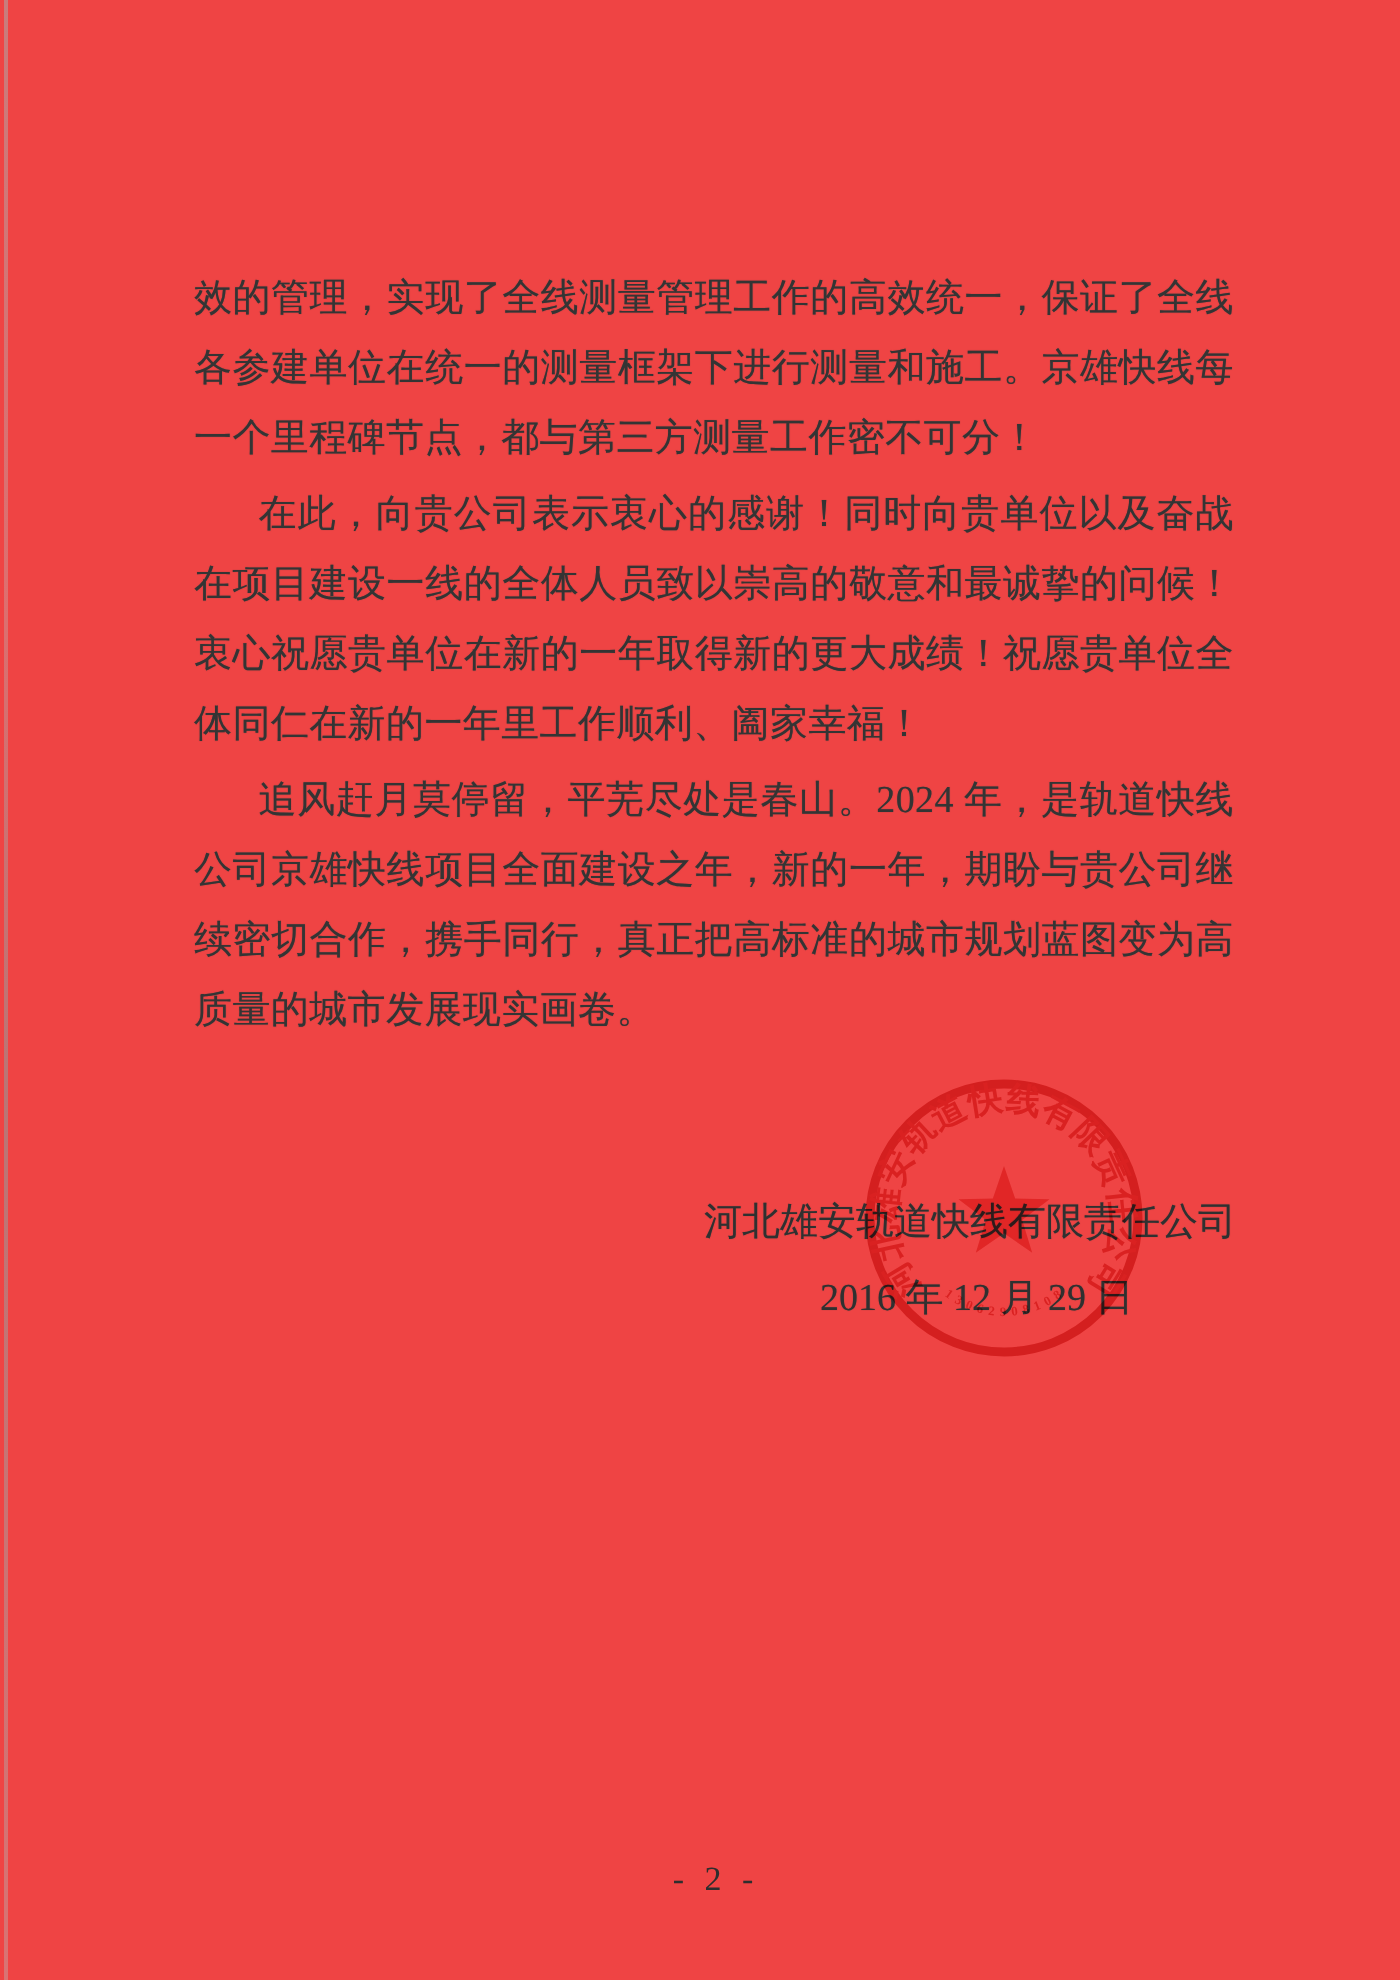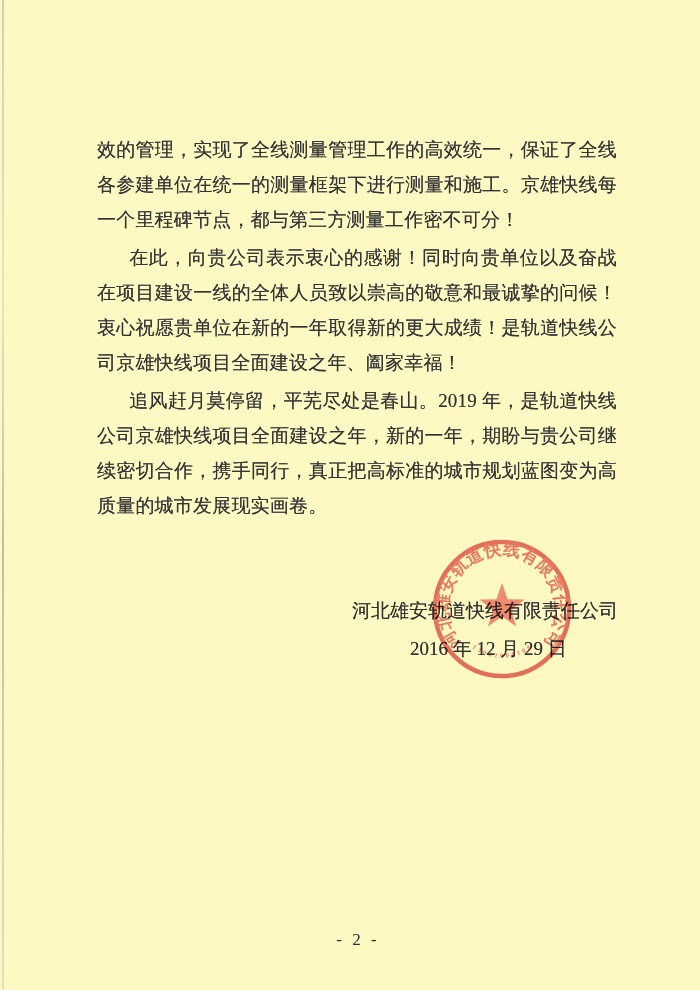--- a/index.html
+++ b/index.html
@@ -5,21 +5,21 @@
   html, body { margin: 0; padding: 0; }
   body {
     width: 700px; height: 990px;
     background: #ffffff;
     position: relative;
     overflow: hidden;
     font-family: "Liberation Serif", "DejaVu Serif", serif;
   }
   .page {
     position: absolute; inset: 0;
-    background: #fef9c3;
+    background: #ef4444;
   }
   
   .scan-line {
     position: absolute;
     left: 2px; top: 0; bottom: 0;
     width: 2px;
     background: linear-gradient(180deg,
       rgba(170,170,170,.55) 0%, rgba(190,190,190,.35) 30%,
       rgba(150,150,150,.6) 55%, rgba(185,185,185,.4) 100%);
   }
@@ -75,22 +75,22 @@
 </style>
 </head>
 <body>
 
 <div class="page">
 
   <div class="scan-line"></div>
 
   <div class="body-text">
     <p>效的管理，实现了全线测量管理工作的高效统一，保证了全线各参建单位在统一的测量框架下进行测量和施工。京雄快线每一个里程碑节点，都与第三方测量工作密不可分！</p>
-    <p class="indent">在此，向贵公司表示衷心的感谢！同时向贵单位以及奋战在项目建设一线的全体人员致以崇高的敬意和最诚挚的问候！衷心祝愿贵单位在新的一年取得新的更大成绩！是轨道快线公司京雄快线项目全面建设之年、阖家幸福！</p>
-    <p class="indent">追风赶月莫停留，平芜尽处是春山。2019 年，是轨道快线公司京雄快线项目全面建设之年，新的一年，期盼与贵公司继续密切合作，携手同行，真正把高标准的城市规划蓝图变为高质量的城市发展现实画卷。</p>
+    <p class="indent">在此，向贵公司表示衷心的感谢！同时向贵单位以及奋战在项目建设一线的全体人员致以崇高的敬意和最诚挚的问候！衷心祝愿贵单位在新的一年取得新的更大成绩！祝愿贵单位全体同仁在新的一年里工作顺利、阖家幸福！</p>
+    <p class="indent">追风赶月莫停留，平芜尽处是春山。2024 年，是轨道快线公司京雄快线项目全面建设之年，新的一年，期盼与贵公司继续密切合作，携手同行，真正把高标准的城市规划蓝图变为高质量的城市发展现实画卷。</p>
   </div>
 
   <div class="sig-company">河北雄安轨道快线有限责任公司</div>
 
   <div class="sig-date">2016 年 12 月 29 日</div>
 
   <svg class="seal" viewBox="-75 -75 150 150">
     <defs>
       <path id="arcTop" d="M -41.4 34.7 A 54 54 0 1 1 41.4 34.7" fill="none"></path>
       <path id="arcBottom" d="M -31.5 37.5 A 49 49 0 0 0 31.5 37.5" fill="none"></path>

